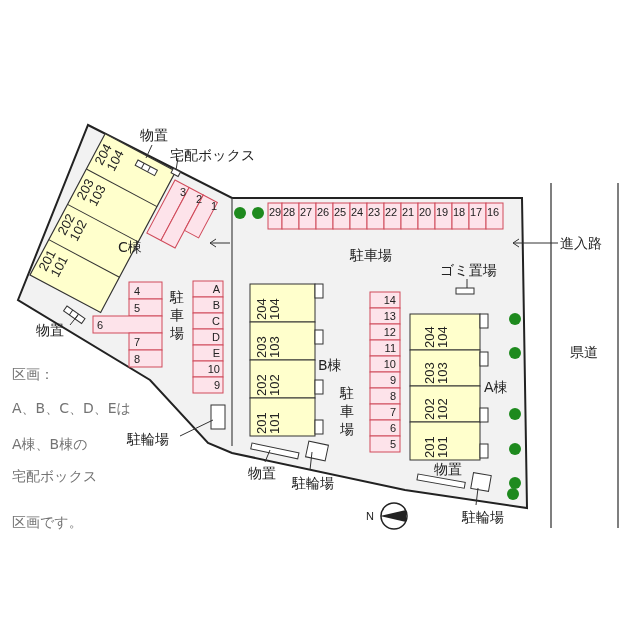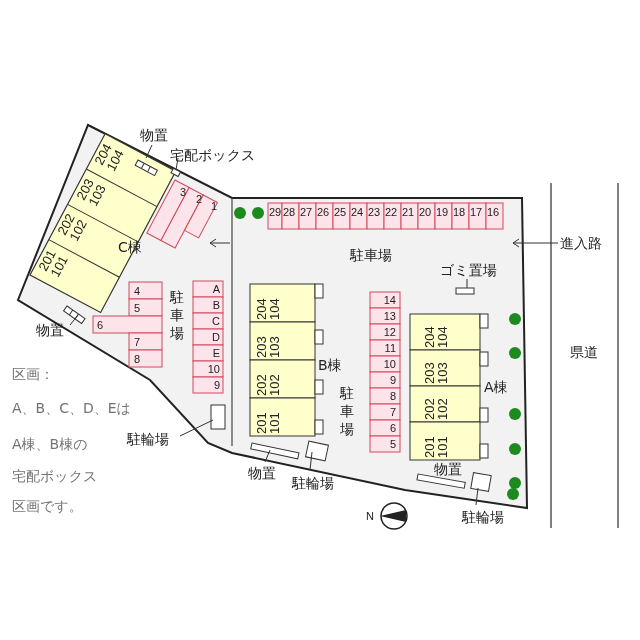--- a/index.html
+++ b/index.html
@@ -250,14 +250,14 @@
     <polygon points="380,516 406,510 406,522" fill="#222"></polygon>
     <text class="num" x="366" y="520" font-size="11">N</text>
   </g>
 </svg>
 
 <div>
   <div class="note" style="top:366px;">区画：</div>
   <div class="note" style="top:400px;">A、B、C、D、Eは</div>
   <div class="note" style="top:436px;">A棟、B棟の</div>
   <div class="note" style="top:468px;">宅配ボックス</div>
-  <div class="note" style="top:498px;">区画です。</div>
+  <div class="note" style="top:514px;">区画です。</div>
 </div>
 
 </body></html>

